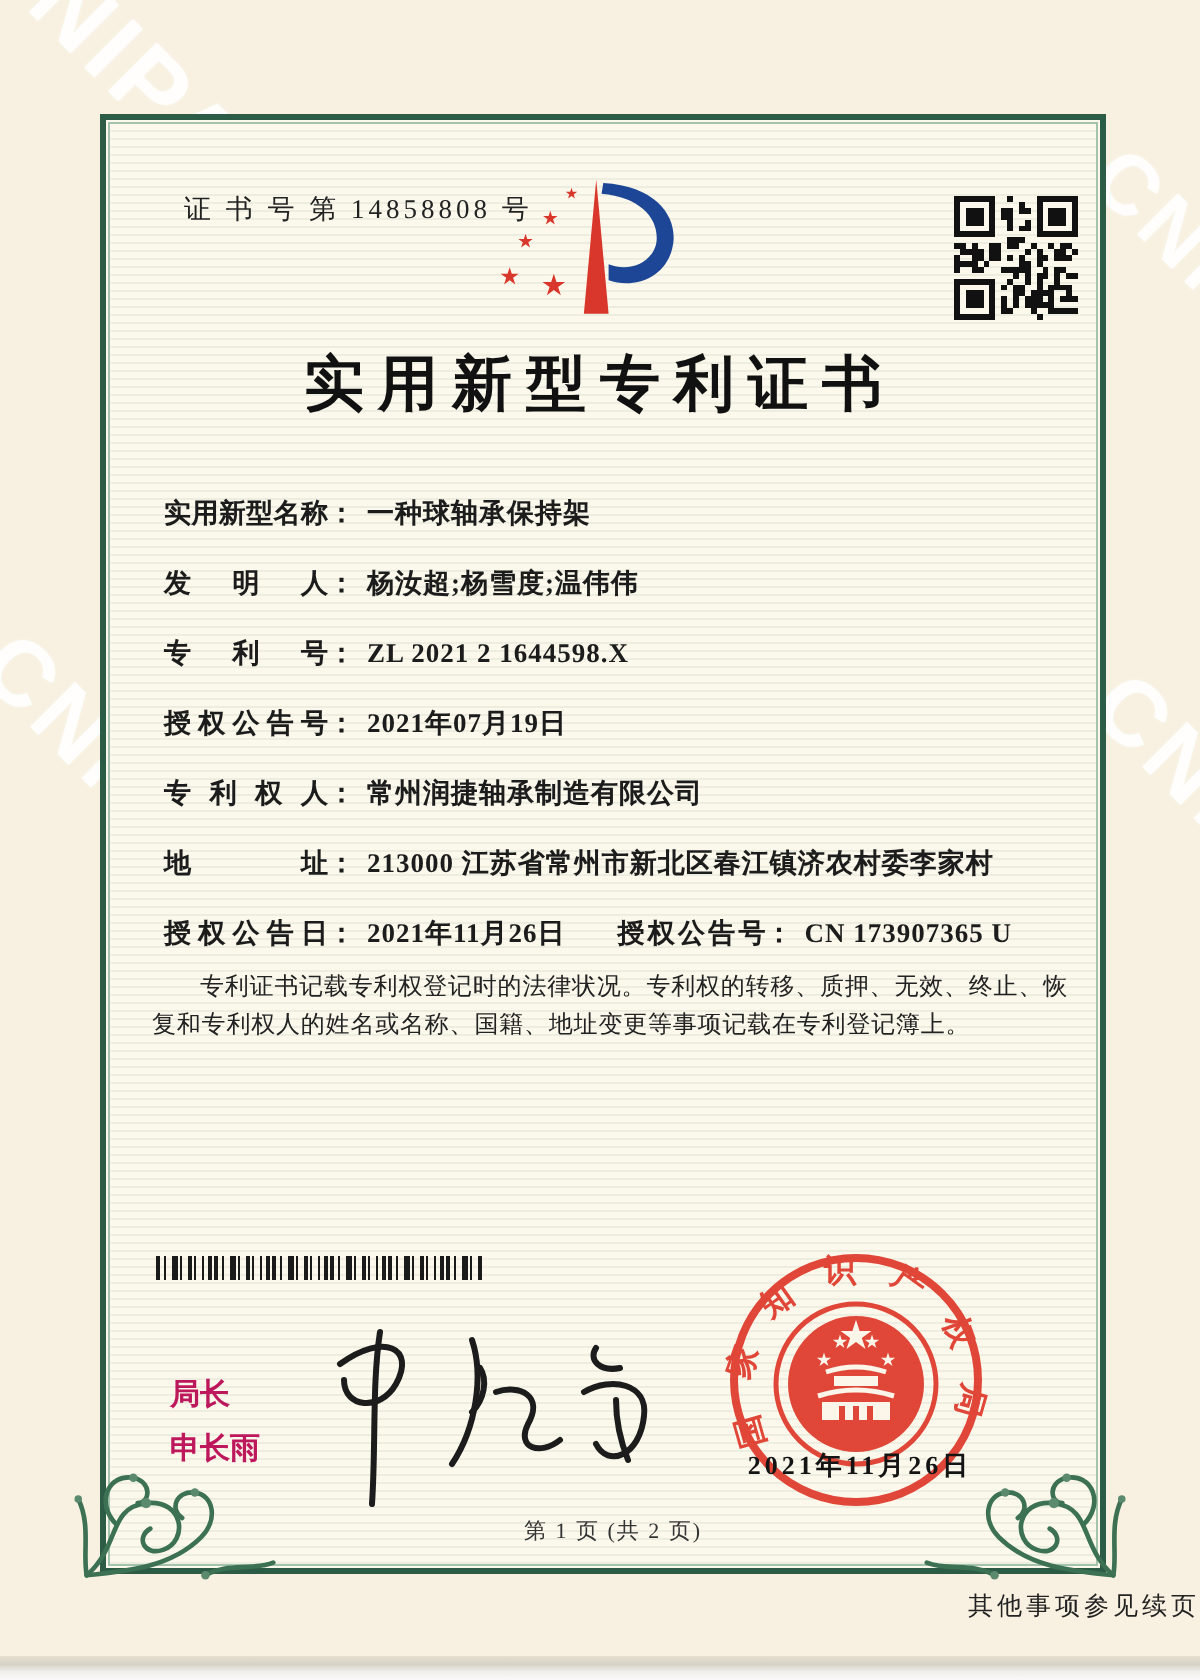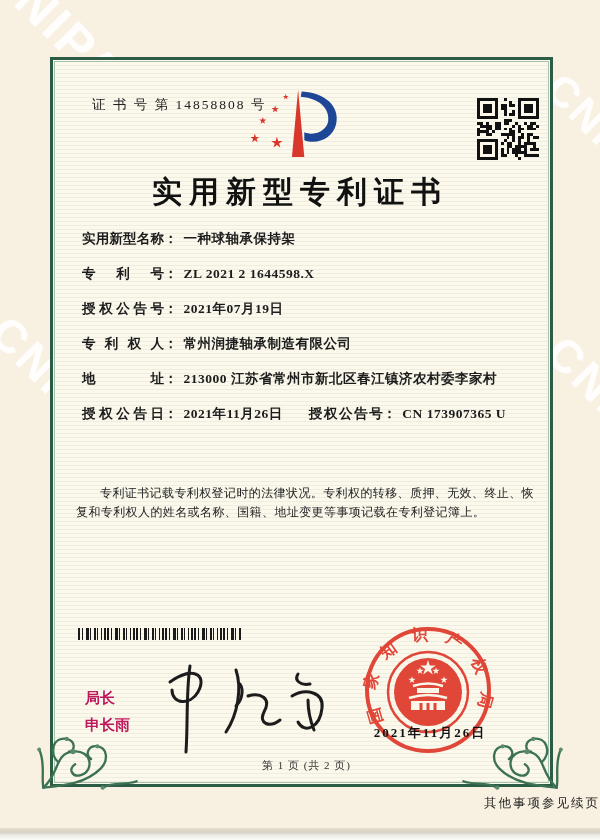--- a/index.html
+++ b/index.html
@@ -25,21 +25,21 @@
 
   .cert-no{position:absolute;left:80px;top:96px;font-size:13.5px;letter-spacing:2px;color:#222;margin-left:12px;}
 
   .logo{position:absolute;left:246px;top:86px;width:106px;height:80px;}
   .qr{position:absolute;left:477px;top:98px;width:62px;height:62px;}
   .qr svg{width:100%;height:100%;shape-rendering:crispEdges;}
 
   .title{position:absolute;left:0;right:0;top:172px;text-align:center;font-size:30px;font-weight:bold;
          letter-spacing:7px;color:#111;margin:0;}
 
-  .fields{position:absolute;left:82px;top:230px;right:60px;}
+  .fields{position:absolute;left:82px;top:248px;right:60px;}
   .field-row{height:21px;margin-bottom:14px;font-size:13.5px;color:#1c1c1c;white-space:nowrap;}
   .f-label{display:inline-block;width:82px;text-align:justify;text-align-last:justify;text-justify:inter-character;
            font-weight:600;vertical-align:top;}
   .f-label2{display:inline-block;width:74px;text-align:justify;text-align-last:justify;text-justify:inter-character;
            font-weight:600;vertical-align:top;margin-left:26px;}
   .f-colon{font-weight:600;margin-right:6px;}
   .f-value{font-weight:600;letter-spacing:0.5px;}
 
   .paras{position:absolute;left:76px;top:484px;width:458px;font-size:12px;line-height:19px;color:#222;
          text-align:justify;}
@@ -235,20 +235,23 @@
       </svg>
   </div>
 
   <h1 class="title">实用新型专利证书</h1>
 
   <div class="fields">
     <div class="field-row">
       <span class="f-label">实用新型名称</span><span class="f-colon">：</span><span class="f-value">一种球轴承保持架</span>
     </div>
     <div class="field-row">
+      <span class="f-label">发明人</span><span class="f-colon">：</span><span class="f-value">杨汝超;杨雪度;温伟伟</span>
+    </div>
+    <div class="field-row">
       <span class="f-label">专利号</span><span class="f-colon">：</span><span class="f-value">ZL 2021 2 1644598.X</span>
     </div>
     <div class="field-row">
       <span class="f-label">授权公告号</span><span class="f-colon">：</span><span class="f-value">2021年07月19日</span>
     </div>
     <div class="field-row">
       <span class="f-label">专利权人</span><span class="f-colon">：</span><span class="f-value">常州润捷轴承制造有限公司</span>
     </div>
     <div class="field-row">
       <span class="f-label">地址</span><span class="f-colon">：</span><span class="f-value">213000 江苏省常州市新北区春江镇济农村委李家村</span>

